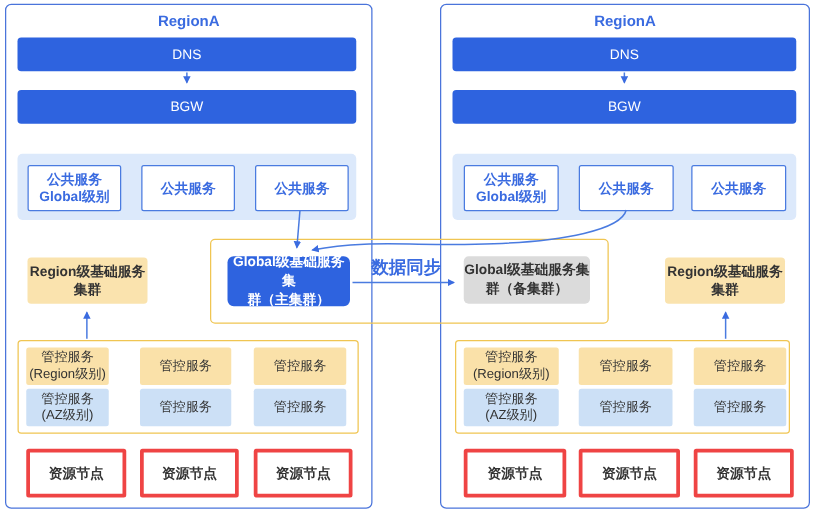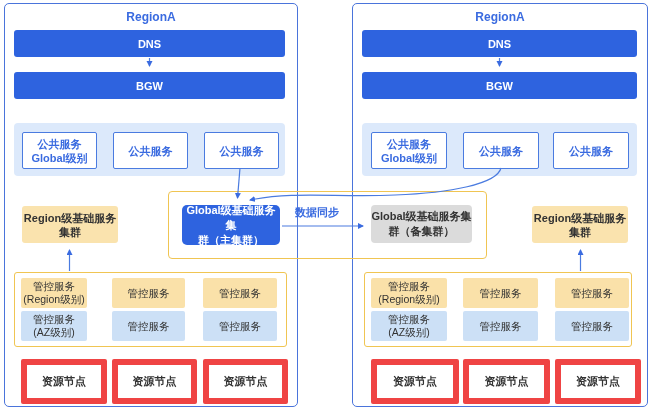--- a/index.html
+++ b/index.html
@@ -9,21 +9,21 @@
   }
   .region{
     position:absolute;border:1px solid #4a74db;border-radius:5px;background:#ffffff;
   }
   .region-title{
     position:absolute;top:6px;left:0;width:100%;text-align:center;
     color:#3a6be0;font-size:12px;font-weight:bold;
   }
   .bar{
     position:absolute;background:#2e63df;border-radius:3px;color:#ffffff;
-    font-size:11px;display:flex;align-items:center;justify-content:center;font-weight:bold;
+    font-size:11px;display:flex;align-items:center;justify-content:center;font-weight:normal;
   }
   .ps-panel{
     position:absolute;background:#dce9fb;border-radius:4px;
   }
   .ps-box{
     position:absolute;background:#ffffff;border:1px solid #4a7be0;border-radius:2px;
     color:#3a6be0;font-size:11px;line-height:14px;font-weight:bold;
     display:flex;flex-direction:column;align-items:center;justify-content:center;text-align:center;
   }
   .yellow-box{
@@ -39,34 +39,34 @@
   .gray-box{
     position:absolute;background:#dbdbdb;border-radius:4px;color:#333333;
     font-size:11px;line-height:15px;font-weight:bold;
     display:flex;flex-direction:column;align-items:center;justify-content:center;text-align:center;
   }
   .global-container{
     position:absolute;left:168px;top:191px;width:317px;height:66px;
     border:1px solid #f0c552;border-radius:4px;background:transparent;
   }
   .sync-label{
-    position:absolute;left:295px;top:205px;width:60px;
-    color:#3a6be0;font-size:11px;font-weight:bold;
+    position:absolute;left:295px;top:205px;width:60px;text-align:center;
+    color:#3a6be0;font-size:14px;font-weight:bold;
   }
   .mgmt-container{
     position:absolute;border:1px solid #f0c552;border-radius:3px;background:transparent;
   }
   .mgmt-box{
     position:absolute;border-radius:2px;color:#333333;font-size:10.5px;line-height:13px;
     display:flex;flex-direction:column;align-items:center;justify-content:center;text-align:center;
   }
   .mgmt-yellow{background:#fae1a9;}
   .mgmt-blue{background:#cce0f6;}
   .res-box{
-    position:absolute;background:#ffffff;border:6px solid #ef4444;border-radius:2px;
+    position:absolute;background:#ffffff;border:3px solid #ef4444;border-radius:2px;
     color:#333333;font-size:11px;font-weight:bold;
     display:flex;align-items:center;justify-content:center;text-align:center;
   }
   .arrow-layer{position:absolute;left:0;top:0;width:650px;height:408px;pointer-events:none;}
 </style>
 </head>
 <body>
 
 <div class="canvas">
 

